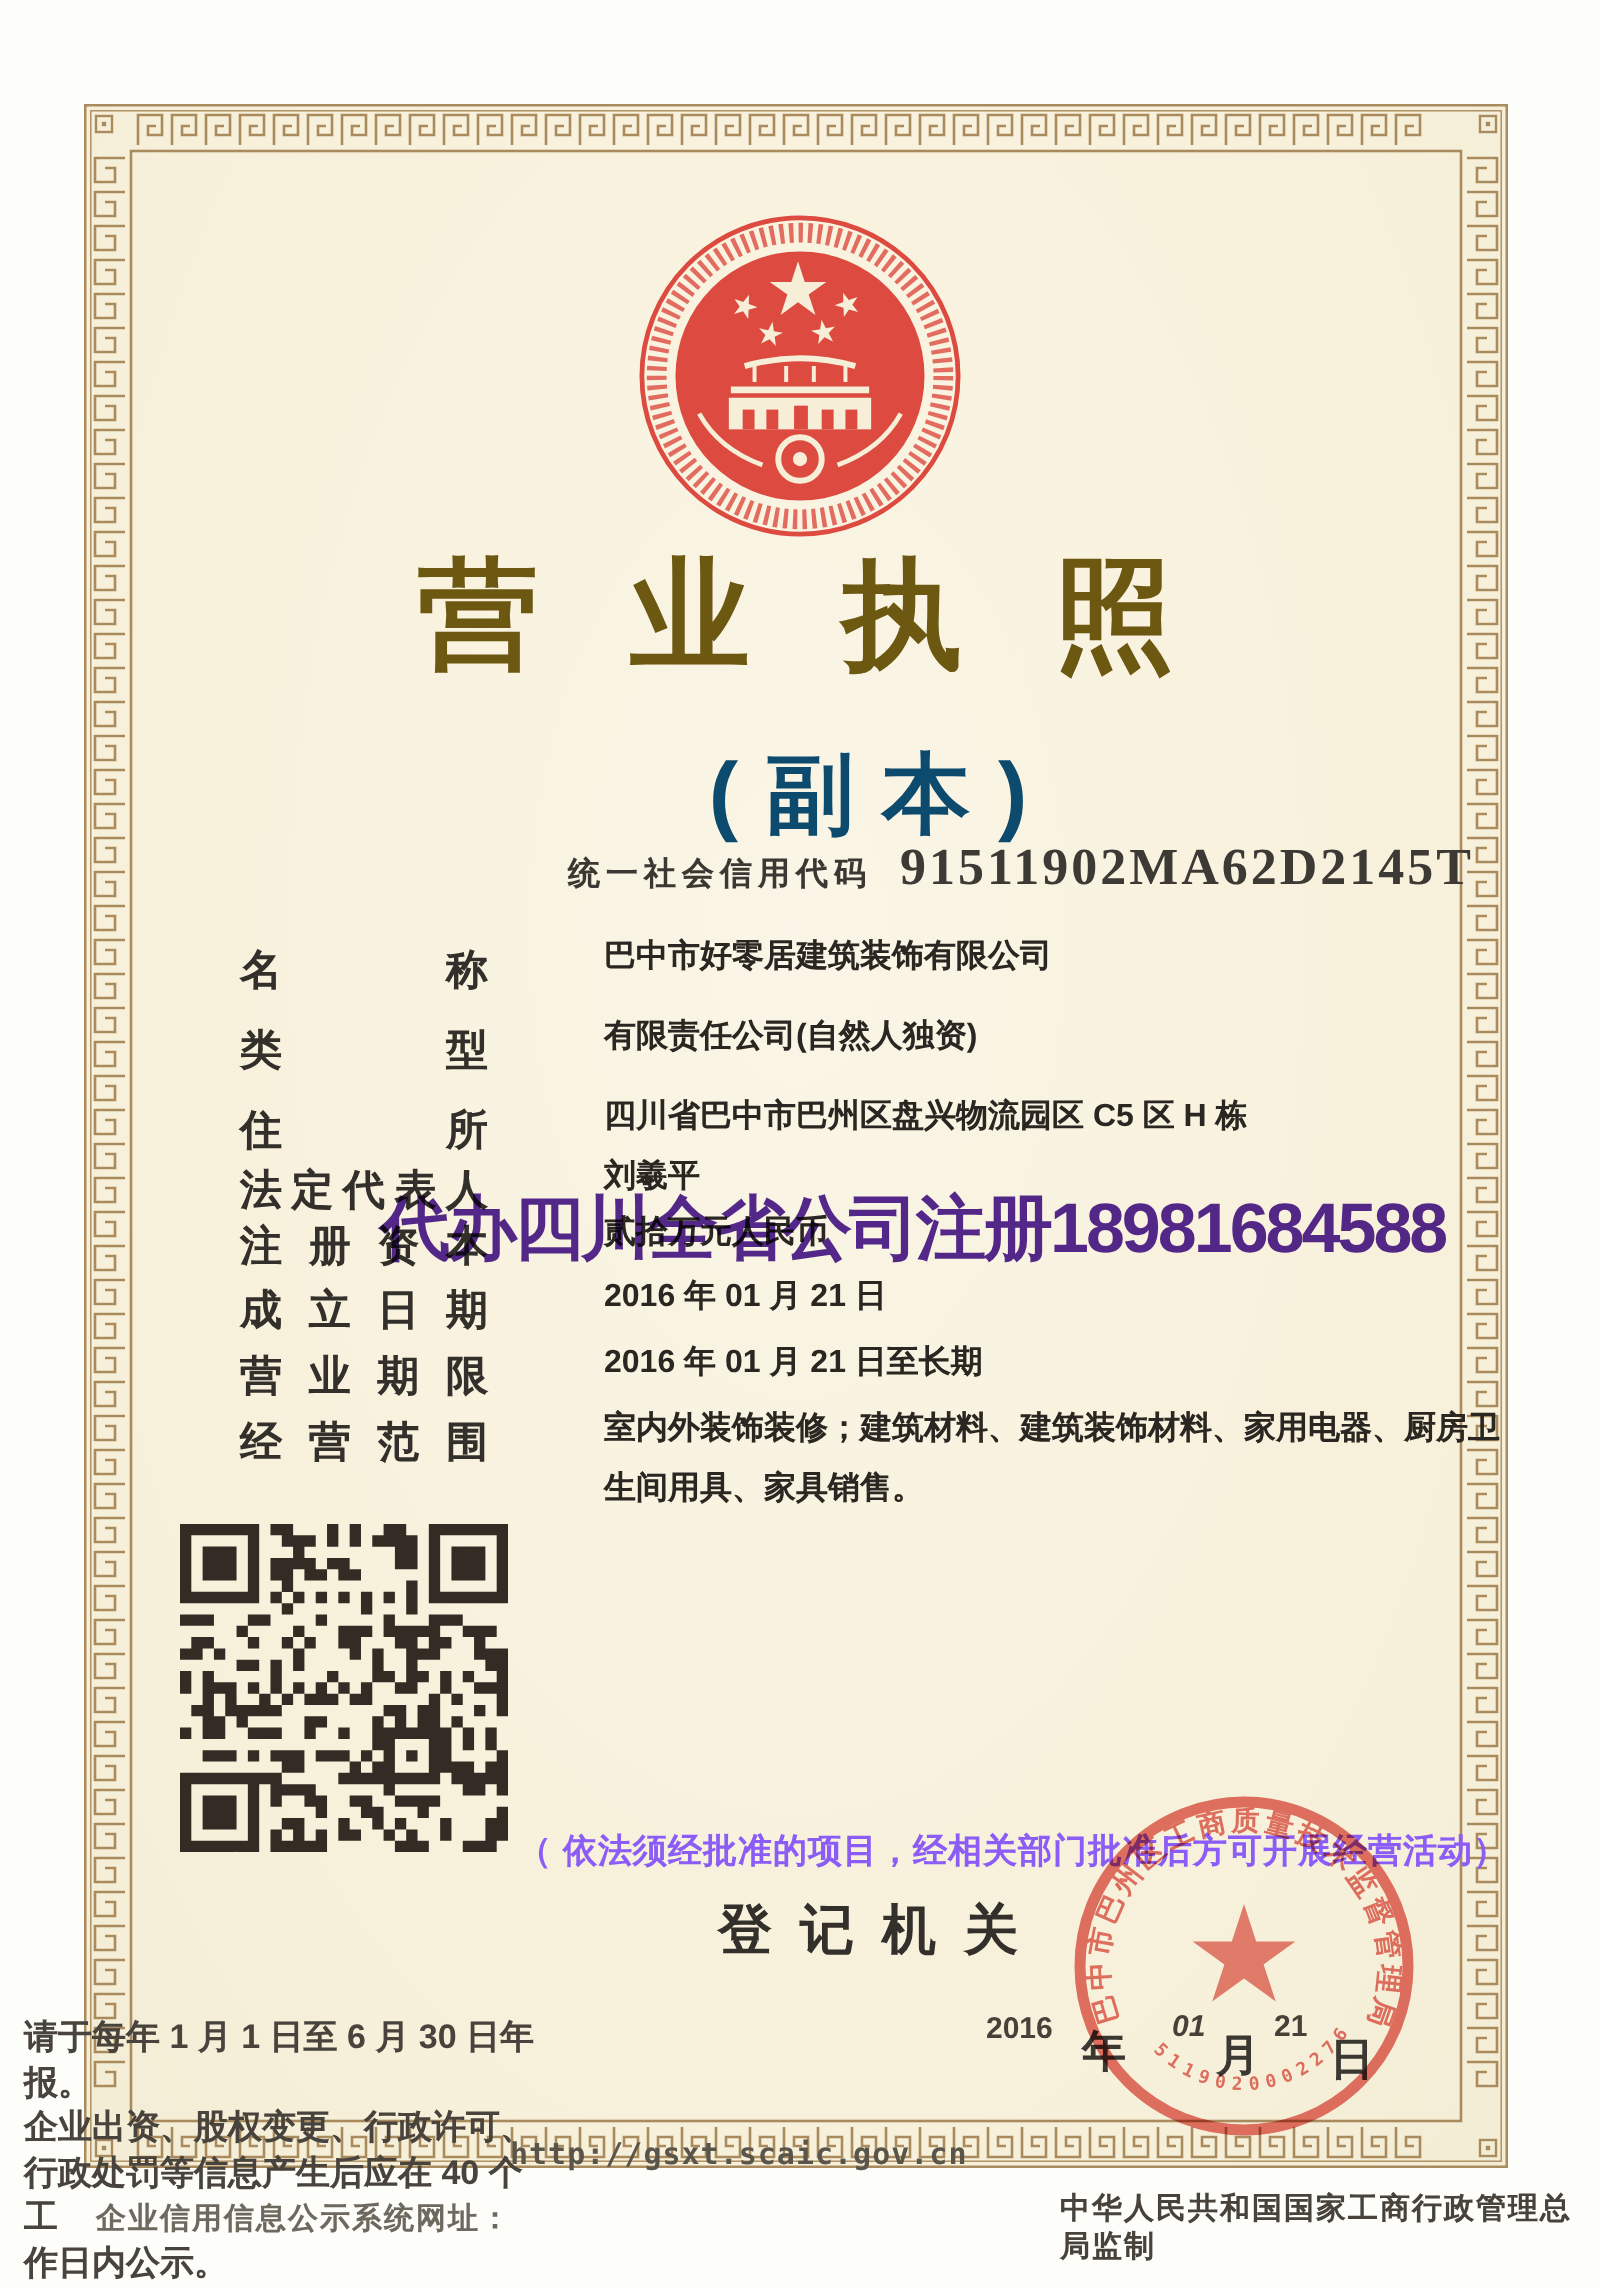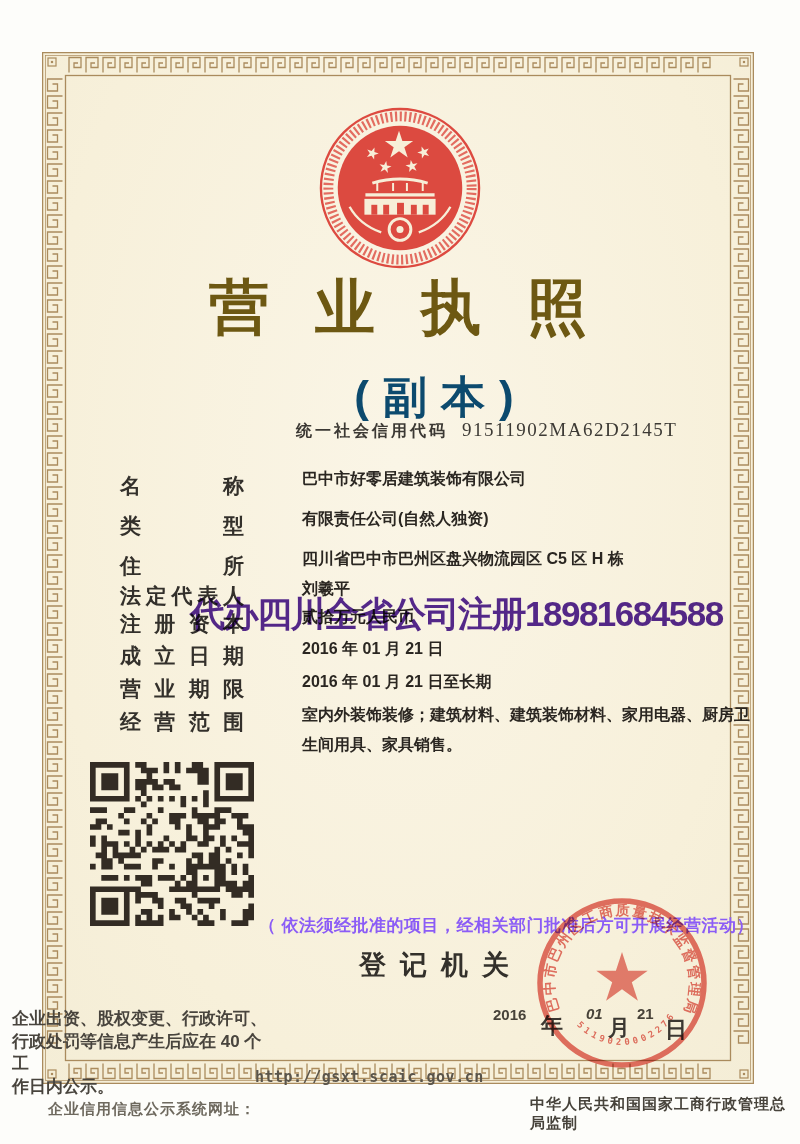--- a/index.html
+++ b/index.html
@@ -20,24 +20,24 @@
     position:absolute;left:42px;top:268px;width:712px;
     text-align:center;font-size:60px;font-weight:800;color:#6d5812;
     letter-spacing:46px;text-indent:46px;white-space:nowrap;
   }
   .subtitle{
     position:absolute;left:42px;top:368px;width:712px;
     text-align:center;font-size:44px;font-weight:700;color:#0c4a6e;
     letter-spacing:14px;text-indent:14px;margin-left:36px;
   }
   .code-row{
-    position:absolute;left:296px;top:419px;display:flex;align-items:baseline;gap:14px;
+    position:absolute;left:284px;top:419px;display:flex;align-items:baseline;gap:14px;
   }
   .code-label{font-size:16px;font-weight:800;color:#3b3833;letter-spacing:3px;}
-  .code-value{font-family:"Liberation Serif","DejaVu Serif",serif;font-size:19px;font-weight:400;color:#3d3a35;letter-spacing:1.5px;}
+  .code-value{font-family:"Liberation Serif","DejaVu Serif",serif;font-size:26px;font-weight:700;color:#3d3a35;letter-spacing:1.5px;}
   .field-row{position:absolute;left:0;top:0;width:712px;}
   .f-label{
     position:absolute;left:120px;width:124px;display:flex;justify-content:space-between;
     font-size:21px;font-weight:600;color:#33302b;line-height:1.1;
   }
   .f-value{
     position:absolute;left:258px;width:452px;
     font-size:16px;font-weight:700;color:#2a2621;line-height:30px;margin-left:44px;
   }
   .watermark{
@@ -242,20 +242,21 @@
       <text font-size="14" fill="#e0564c" font-weight="700" letter-spacing="2" font-family="Liberation Sans, sans-serif">
         <textPath href="#seal-top-arc" startOffset="2">巴中市巴州区工商质量技术监督管理局</textPath>
       </text>
       <text font-size="9" fill="#e0564c" font-weight="600" letter-spacing="3.5" font-family="DejaVu Sans Mono, monospace">
         <textPath href="#seal-bottom-arc" startOffset="14">5119020002276</textPath>
       </text>
     </g>
   </svg>
 
   <div class="annual-note">
+    <div>请于每年 1 月 1 日至 6 月 30 日年报。</div>
     <div>企业出资、股权变更、行政许可、</div>
     <div>行政处罚等信息产生后应在 40 个工</div>
     <div>作日内公示。</div>
   </div>
 
   <div class="gov-url">http://gsxt.scaic.gov.cn</div>
   <div class="footer-left">企业信用信息公示系统网址：</div>
   <div class="footer-right">中华人民共和国国家工商行政管理总局监制</div>
 </div>
 

